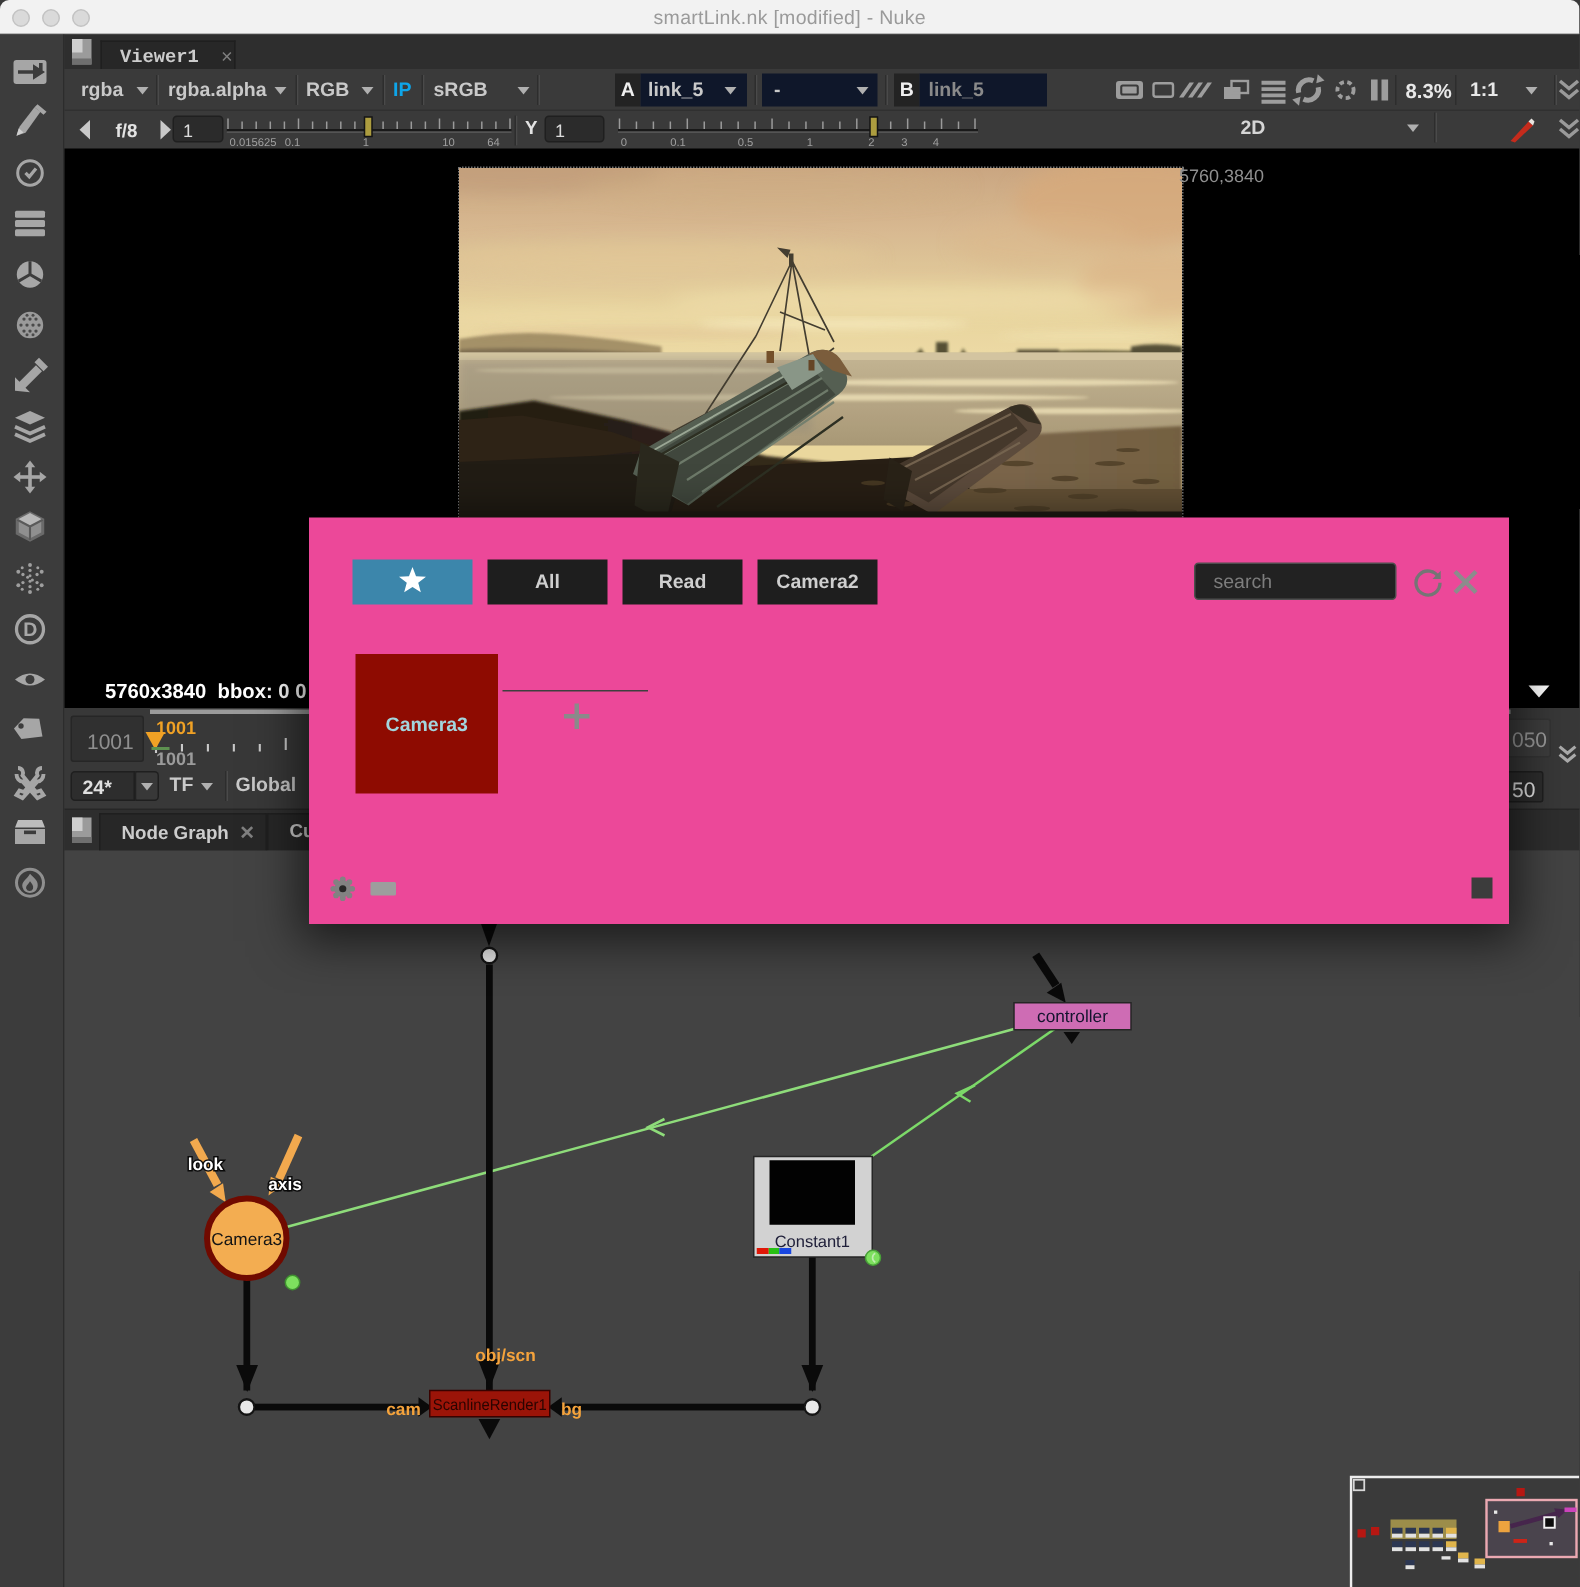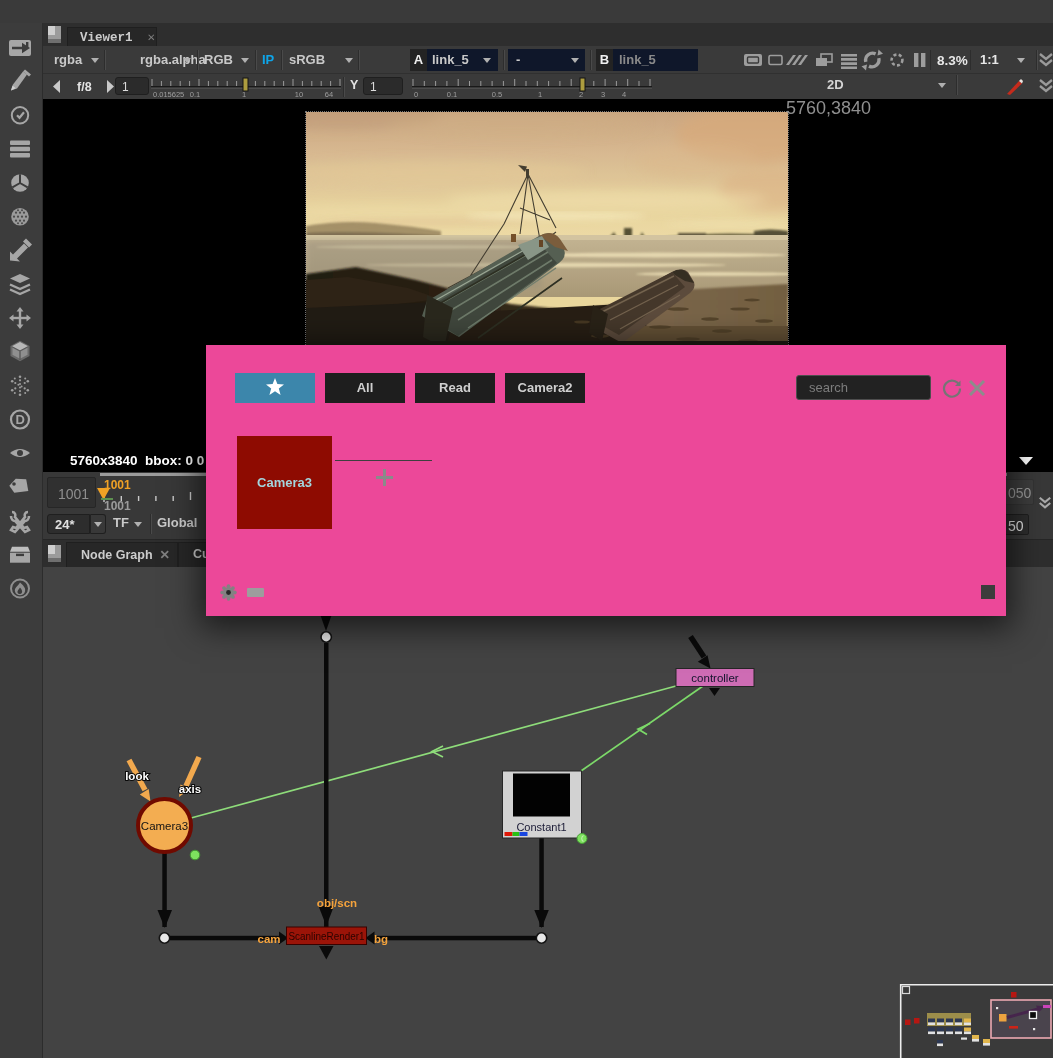--- a/index.html
+++ b/index.html
@@ -30,21 +30,21 @@
   #row2{left:43px;top:46px;width:1010px;height:28px;background:#3a3a3a;border-bottom:1px solid #303030;box-sizing:border-box;}
   #row3{left:43px;top:74px;width:1010px;height:25px;background:#3a3a3a;}
   .ddtext{position:absolute;color:#c9c9c9;font-size:13px;font-weight:bold;top:6px;}
   .caret{position:absolute;top:12px;width:0;height:0;border-left:4px solid transparent;
      border-right:4px solid transparent;border-top:5px solid #b0b0b0;}
   .vsep{position:absolute;top:4px;width:1px;height:20px;background:#2d2d2d;border-right:1px solid #4a4a4a;}
   .abox{position:absolute;top:3px;height:22px;background:#0f172a;box-sizing:border-box;}
   
   #viewer{left:43px;top:99px;width:1010px;height:351px;background:#000;}
   #vimg{left:306px;top:112px;width:482px;height:234px;outline:1px dotted rgba(255,255,255,.45);}
-  #imglabel{left:786px;top:98px;color:#8f8f8f;font-size:18px;}
+  #imglabel{left:786px;top:110px;color:#8f8f8f;font-size:12px;}
   #infobar{left:43px;top:450px;width:1010px;height:22px;background:#000;color:#fff;
      font-size:13.5px;font-weight:bold;}
   
   #timeline{left:43px;top:472px;width:1010px;height:40px;background:#383838;}
   #fpsrow{left:43px;top:512px;width:1010px;height:28px;background:#383838;border-bottom:1px solid #262626;box-sizing:border-box;}
   .inbox{position:absolute;background:#2b2b2b;border:1px solid #1f1f1f;border-radius:3px;box-sizing:border-box;}
   
   #ngtabbar{left:43px;top:540px;width:1010px;height:27px;background:#2e2e2e;}
   #graph{left:43px;top:567px;width:1010px;height:491px;background:#434343;}
   
@@ -56,20 +56,26 @@
      border:1px solid #4e4e4e;border-radius:3px;box-sizing:border-box;color:#7d7d7d;
      font-size:13px;line-height:23px;padding-left:12px;}
   #thumb{position:absolute;left:31px;top:91px;width:95px;height:93px;background:#8e0b01;}
   #thumb span{position:absolute;width:100%;top:39px;text-align:center;color:#a3d5dd;
      font-size:13px;font-weight:bold;}
 </style>
 </head>
 <body>
 <div id="app">
 
+  <div class="abs" id="titlebar">
+    <div class="tl" style="left:8px;"></div>
+    <div class="tl" style="left:28px;"></div>
+    <div class="tl" style="left:48px;"></div>
+    <div class="abs" id="title-text">smartLink.nk [modified] - Nuke</div>
+  </div>
 
   <div class="abs" id="lefttb">
     <svg style="position:absolute;left:0;top:0;" width="42" height="600" viewBox="0 0 42 600">
       <g fill="#a6a6a6" stroke="none">
 
         <g transform="translate(20,25)">
           <rect x="-11" y="-8" width="22" height="16" rx="2"></rect>
           <path d="M-8 -1.2h10v-4l8 5.2-8 5.2v-4h-10z" fill="#3c3c3c"></path>
           <rect x="6" y="-6" width="2.4" height="5" fill="#3c3c3c"></rect>
         </g>
@@ -205,21 +211,21 @@
 
   <div class="abs tabbar" style="left:43px;top:23px;width:1010px;height:23px;font-family:Liberation Mono, monospace;">
     <div class="paneicon" style="left:5px;top:3px;"></div>
     <div class="tab" style="left:24px;top:4px;width:90px;height:19px;padding:1px 0 0 12px;">Viewer1&nbsp;&nbsp;<span class="tabx">✕</span></div>
   </div>
 
   <div class="abs" id="row2">
     <span class="ddtext" style="left:11px;">rgba</span>
       <div class="caret" style="left:48px;"></div>
     <div class="vsep" style="left:61px;"></div>
-    <span class="ddtext" style="left:69px;margin-left:28px;">rgba.alpha</span>
+    <span class="ddtext" style="left:69px;">rgba.alpha</span>
       <div class="caret" style="left:140px;"></div>
     <div class="vsep" style="left:154px;"></div>
     <span class="ddtext" style="left:161px;">RGB</span>
       <div class="caret" style="left:198px;"></div>
     <div class="vsep" style="left:212px;"></div>
     <span class="ddtext" style="left:219px;color:#0ea5e9;">IP</span>
     <div class="vsep" style="left:238px;"></div>
     <span class="ddtext" style="left:246px;">sRGB</span>
       <div class="caret" style="left:302px;"></div>
     <div class="vsep" style="left:315px;"></div>

